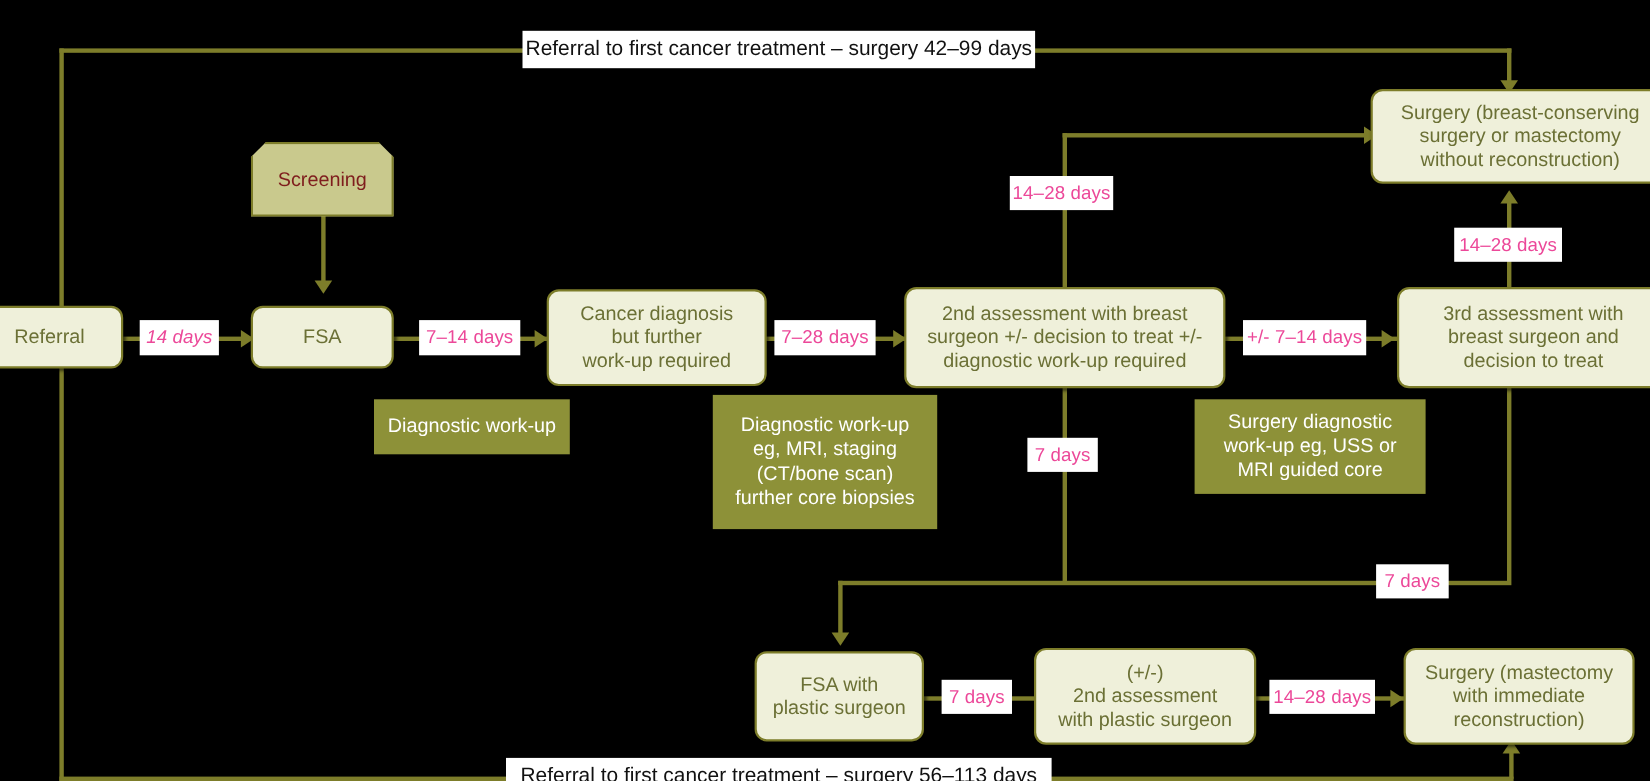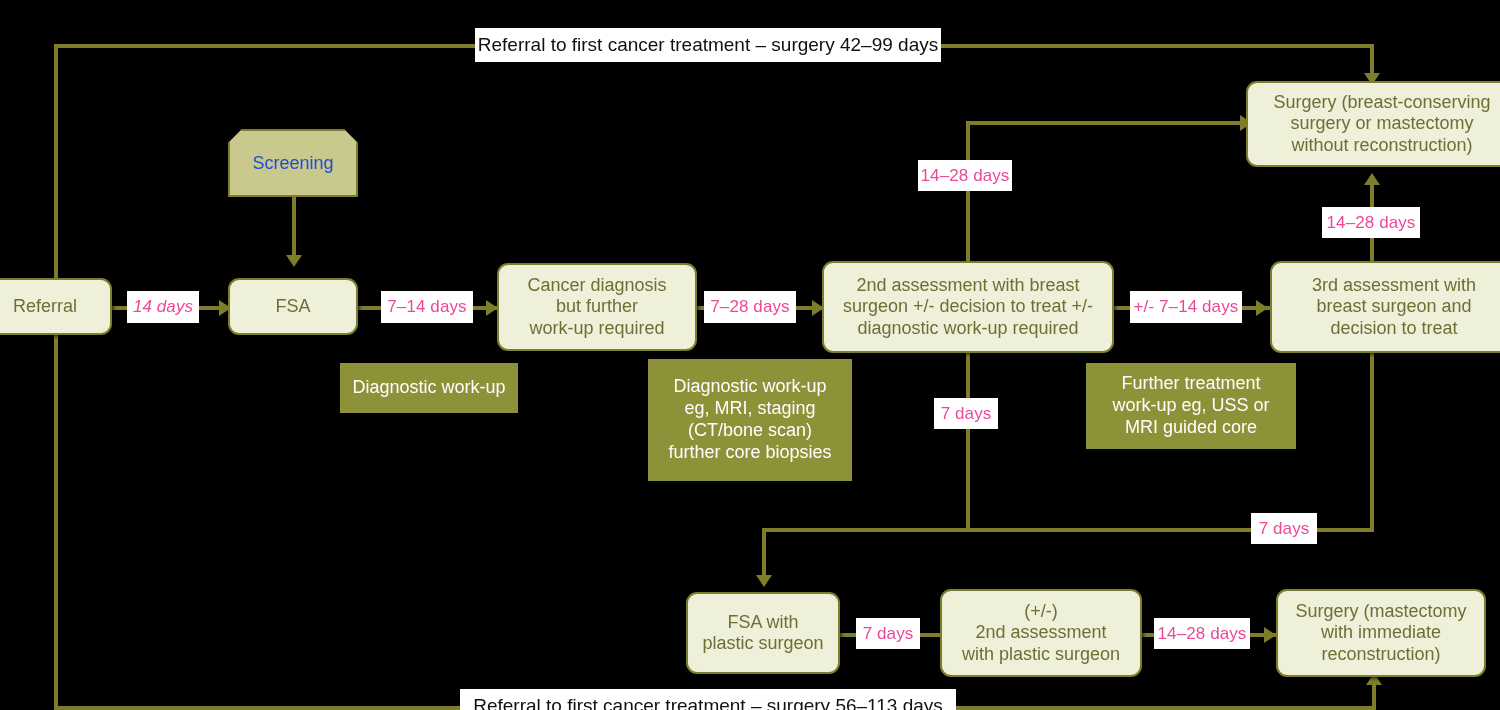--- a/index.html
+++ b/index.html
@@ -130,21 +130,21 @@
   <div class="ar ar-u" style="left:1366px;top:650px;"></div>
 
   <div class="banner" style="left:460px;top:666px;width:496px;height:34px;">Referral to first cancer treatment – surgery 56–113 days</div>
 
   <div class="node" style="left:-22px;top:255px;width:134px;height:57px;">Referral</div>
 
   <div style="position:absolute;left:228px;top:106px;width:130px;height:68px;
               background:#c9c98d;border:2.5px solid #7d7d2a;box-sizing:border-box;
               clip-path:polygon(0 14px,14px 0,116px 0,130px 14px,130px 68px,0 68px);
               display:flex;align-items:center;justify-content:center;
-              color:#1d4ed8;font-size:18px;text-align:center;">
+              color:#7f1d1d;font-size:18px;text-align:center;">
     <span>Screening</span>
   </div>
 
   <div class="node" style="left:228px;top:255px;width:130px;height:57px;">FSA</div>
 
   <div class="node multiline" style="left:497px;top:240px;width:200px;height:88px;">
     <span style="white-space:pre-line;">Cancer diagnosis
 but further
 work-up required</span>
   </div>
@@ -189,18 +189,18 @@
   </div>
 
   <div class="ann" style="left:648px;top:336px;width:204px;height:122px;">
     <span style="white-space:pre-line;">Diagnostic work-up
 eg, MRI, staging
 (CT/bone scan)
 further core biopsies</span>
   </div>
 
   <div class="ann" style="left:1086px;top:340px;width:210px;height:86px;">
-    <span style="white-space:pre-line;">Further treatment
+    <span style="white-space:pre-line;">Surgery diagnostic
 work-up eg, USS or
 MRI guided core</span>
   </div>
 
 </div>
 
 </body></html>

